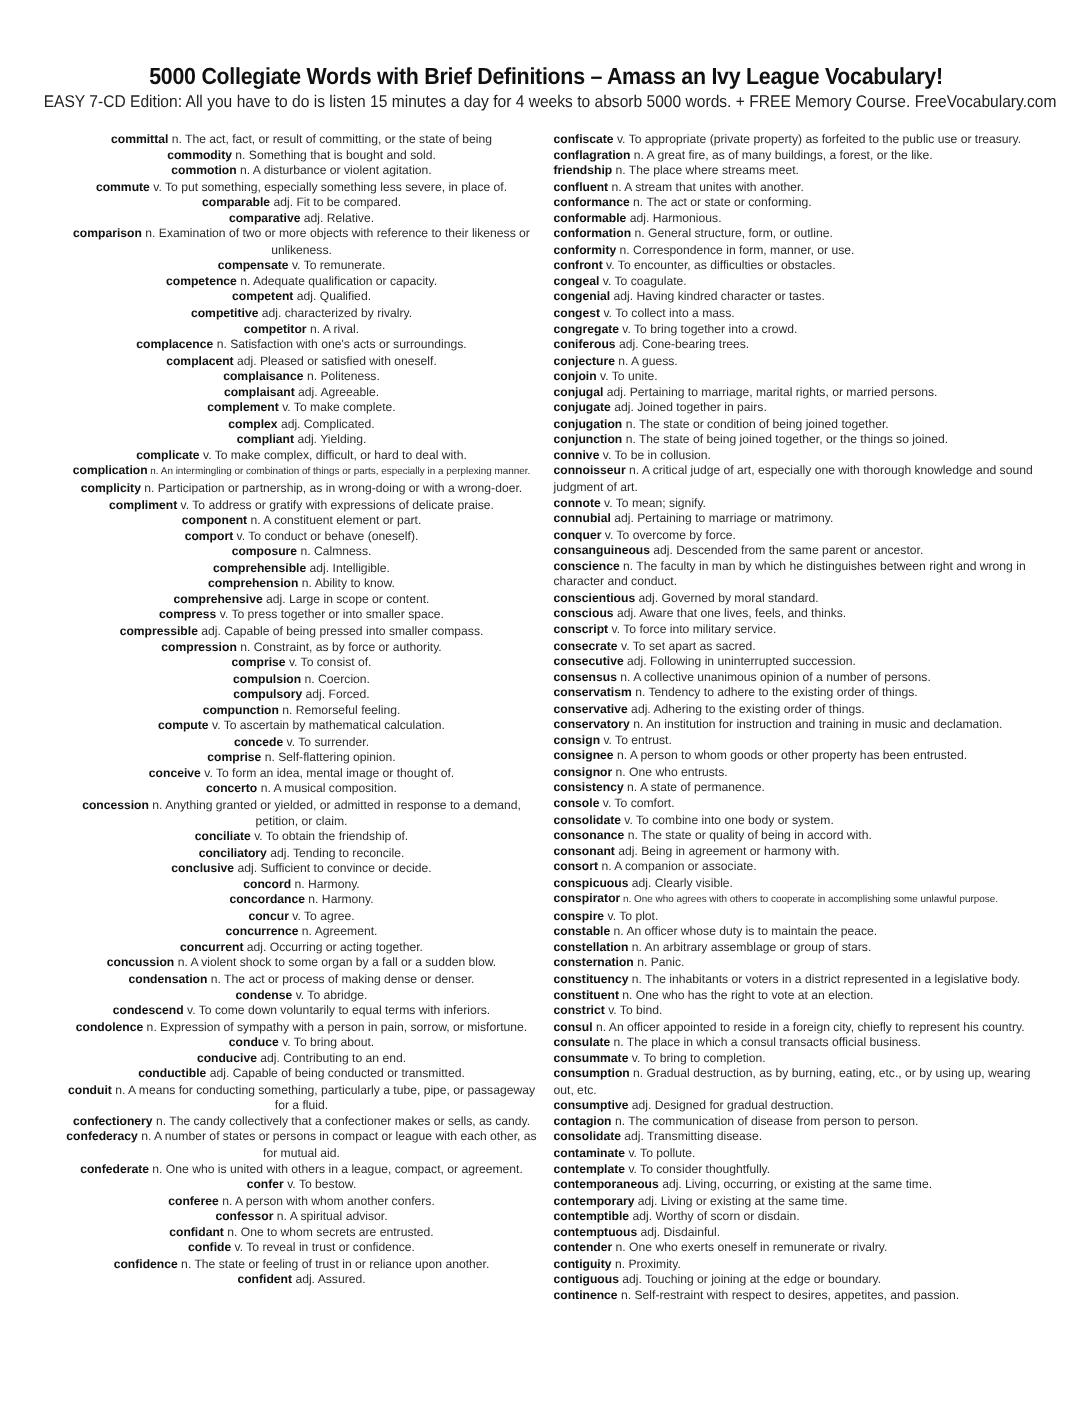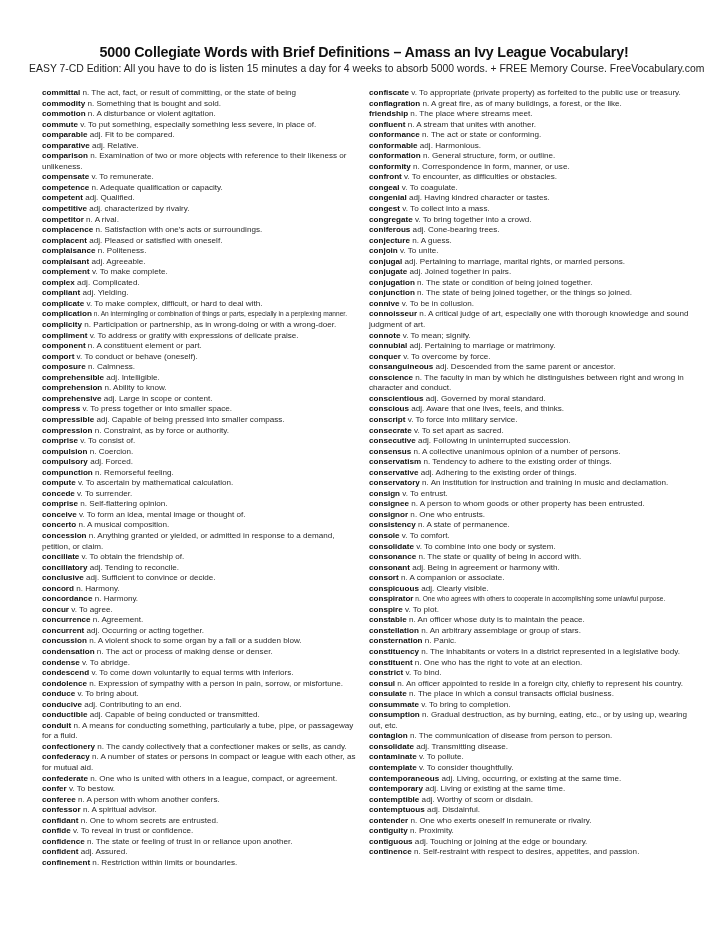--- a/index.html
+++ b/index.html
@@ -1,20 +1,20 @@
 <!DOCTYPE html>
 <html><head>
 <meta charset="utf-8">
 <style>
   html, body { margin: 0; padding: 0; background: #ffffff; }
   body { width: 728px; height: 942px; position: relative; overflow: hidden; color: #1a1a1a; font-family: "Liberation Sans", sans-serif; }
   .title { position: absolute; left: 0; top: 43px; width: 728px; text-align: center; font-size: 15.5px; font-weight: bold; letter-spacing: -0.2px; transform: scaleX(0.92); transform-origin: center; white-space: nowrap; color: #111; }
   .subtitle { position: absolute; left: 0; top: 62px; width: 728px; text-align: center; font-size: 11.3px; transform: scaleX(0.92); transform-origin: center; white-space: nowrap; color: #222; }
   .col { position: absolute; top: 88px; font-size: 8.1px; line-height: 10.55px; color: #2a2a2a; }
-  .col.left { left: 42px; width: 318px; }
+  .col.left { left: 42px; width: 318px; text-align: center; }
   .col.right { left: 369px; width: 330px; }
   .entry { margin: 0; padding: 0; }
   .word { font-weight: bold; color: #111; }
   .small { font-size: 6.6px; }
 </style>
 </head>
 <body>
 
 <div class="title">5000 Collegiate Words with Brief Definitions – Amass an Ivy League Vocabulary!</div>
 <div class="subtitle">EASY 7-CD Edition: All you have to do is listen 15 minutes a day for 4 weeks to absorb 5000 words. + FREE Memory Course.   FreeVocabulary.com</div>
@@ -82,21 +82,20 @@
     <div class="entry"><span class="word">confectionery</span><span class="def"> n. The candy collectively that a confectioner makes or sells, as candy.</span></div>
     <div class="entry"><span class="word">confederacy</span><span class="def"> n. A number of states or persons in compact or league with each other, as for mutual aid.</span></div>
     <div class="entry"><span class="word">confederate</span><span class="def"> n. One who is united with others in a league, compact, or agreement.</span></div>
     <div class="entry"><span class="word">confer</span><span class="def"> v. To bestow.</span></div>
     <div class="entry"><span class="word">conferee</span><span class="def"> n. A person with whom another confers.</span></div>
     <div class="entry"><span class="word">confessor</span><span class="def"> n. A spiritual advisor.</span></div>
     <div class="entry"><span class="word">confidant</span><span class="def"> n. One to whom secrets are entrusted.</span></div>
     <div class="entry"><span class="word">confide</span><span class="def"> v. To reveal in trust or confidence.</span></div>
     <div class="entry"><span class="word">confidence</span><span class="def"> n. The state or feeling of trust in or reliance upon another.</span></div>
     <div class="entry"><span class="word">confident</span><span class="def"> adj. Assured.</span></div>
-    <div class="entry"><span class="word">confinement</span><span class="def"> n. Restriction within limits or boundaries.</span></div>
   </div>
 <div class="col right" id="col-right">
     <div class="entry"><span class="word">confiscate</span><span class="def"> v. To appropriate (private property) as forfeited to the public use or treasury.</span></div>
     <div class="entry"><span class="word">conflagration</span><span class="def"> n. A great fire, as of many buildings, a forest, or the like.</span></div>
     <div class="entry"><span class="word">friendship</span><span class="def"> n. The place where streams meet.</span></div>
     <div class="entry"><span class="word">confluent</span><span class="def"> n. A stream that unites with another.</span></div>
     <div class="entry"><span class="word">conformance</span><span class="def"> n. The act or state or conforming.</span></div>
     <div class="entry"><span class="word">conformable</span><span class="def"> adj. Harmonious.</span></div>
     <div class="entry"><span class="word">conformation</span><span class="def"> n. General structure, form, or outline.</span></div>
     <div class="entry"><span class="word">conformity</span><span class="def"> n. Correspondence in form, manner, or use.</span></div>
@@ -143,20 +142,21 @@
     <div class="entry"><span class="word">constable</span><span class="def"> n. An officer whose duty is to maintain the peace.</span></div>
     <div class="entry"><span class="word">constellation</span><span class="def"> n. An arbitrary assemblage or group of stars.</span></div>
     <div class="entry"><span class="word">consternation</span><span class="def"> n. Panic.</span></div>
     <div class="entry"><span class="word">constituency</span><span class="def"> n. The inhabitants or voters in a district represented in a legislative body.</span></div>
     <div class="entry"><span class="word">constituent</span><span class="def"> n. One who has the right to vote at an election.</span></div>
     <div class="entry"><span class="word">constrict</span><span class="def"> v. To bind.</span></div>
     <div class="entry"><span class="word">consul</span><span class="def"> n. An officer appointed to reside in a foreign city, chiefly to represent his country.</span></div>
     <div class="entry"><span class="word">consulate</span><span class="def"> n. The place in which a consul transacts official business.</span></div>
     <div class="entry"><span class="word">consummate</span><span class="def"> v. To bring to completion.</span></div>
     <div class="entry"><span class="word">consumption</span><span class="def"> n. Gradual destruction, as by burning, eating, etc., or by using up, wearing out, etc.</span></div>
+    <div class="entry"><span class="word">consumptive</span><span class="def"> adj. Designed for gradual destruction.</span></div>
     <div class="entry"><span class="word">contagion</span><span class="def"> n. The communication of disease from person to person.</span></div>
     <div class="entry"><span class="word">consolidate</span><span class="def"> adj. Transmitting disease.</span></div>
     <div class="entry"><span class="word">contaminate</span><span class="def"> v. To pollute.</span></div>
     <div class="entry"><span class="word">contemplate</span><span class="def"> v. To consider thoughtfully.</span></div>
     <div class="entry"><span class="word">contemporaneous</span><span class="def"> adj. Living, occurring, or existing at the same time.</span></div>
     <div class="entry"><span class="word">contemporary</span><span class="def"> adj. Living or existing at the same time.</span></div>
     <div class="entry"><span class="word">contemptible</span><span class="def"> adj. Worthy of scorn or disdain.</span></div>
     <div class="entry"><span class="word">contemptuous</span><span class="def"> adj. Disdainful.</span></div>
     <div class="entry"><span class="word">contender</span><span class="def"> n. One who exerts oneself in remunerate or rivalry.</span></div>
     <div class="entry"><span class="word">contiguity</span><span class="def"> n. Proximity.</span></div>

